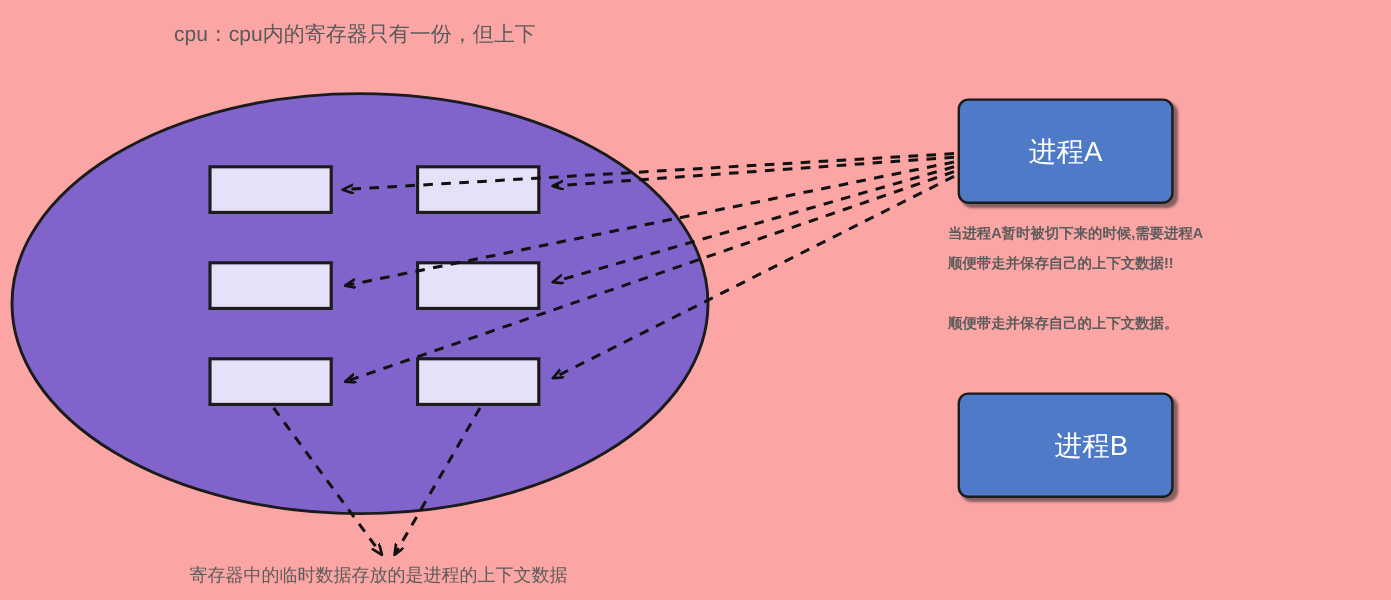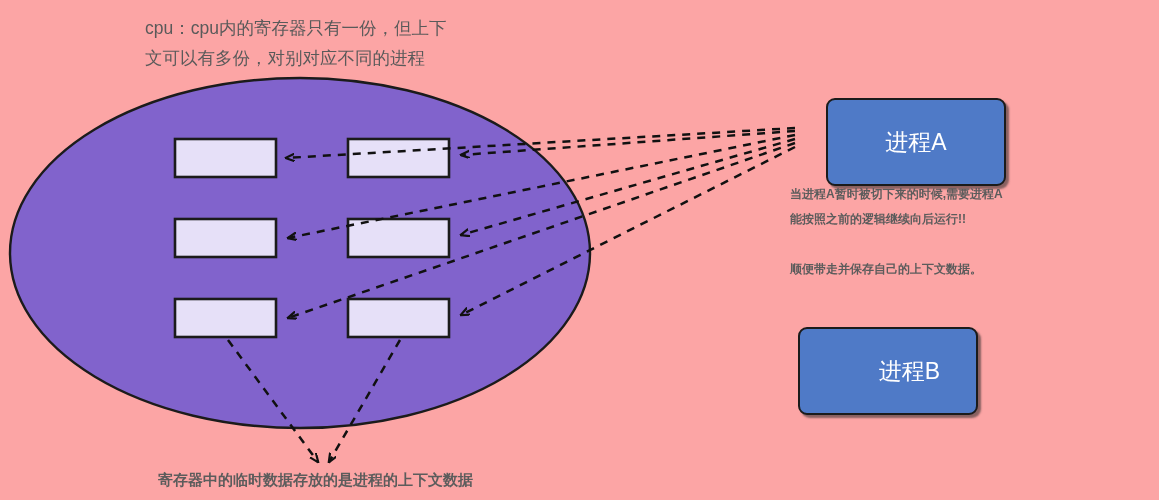--- a/index.html
+++ b/index.html
@@ -45,36 +45,36 @@
     line-height: 25px;
     color: #5c5c5c;
     font-weight: 600;
   }
   #register-caption {
     left: 158px;
     top: 470px;
     font-size: 15px;
     line-height: 20px;
     color: #5c5c5c;
-    font-weight: 700;
+    font-weight: 400;
   }
   .proc-box {
     position: absolute;
     box-sizing: border-box;
     border: 2px solid #1b1b1b;
     border-radius: 9px;
     background: #4f7ac7;
     color: #ffffff;
     font-size: 23px;
     display: flex;
     align-items: center;
     justify-content: center;
     box-shadow: 3px 3px 2px rgba(40,40,40,0.55);
   }
-  #process-a-box { left: 798px; top: 98px; width: 180px; height: 88px; margin-left: 28px; }
+  #process-a-box { left: 798px; top: 82px; width: 180px; height: 88px; }
   #process-b-box { left: 798px; top: 327px; width: 180px; height: 88px; padding-left: 43px; }
 </style>
 </head>
 <body>
 
 <div id="canvas">
 
   <svg id="vector-layer" viewBox="0 0 1159 500">
     <defs>
       <marker id="arrowhead" markerWidth="10" markerHeight="10" refX="8.5" refY="4" orient="auto" markerUnits="userSpaceOnUse">
@@ -100,26 +100,26 @@
       <path d="M 795 143 L 288 318"></path>
       <path d="M 795 147 L 461 315"></path>
     </g>
 
     <g stroke="#111111" stroke-width="2.5" fill="none" stroke-dasharray="8 7" marker-end="url(#arrowhead)">
       <path d="M 228 340 L 318 462"></path>
       <path d="M 400 340 L 329 462"></path>
     </g>
   </svg>
 
-  <div class="txt" id="cpu-note"><span>cpu：cpu内的寄存器只有一份，但上下</span><br><span>文可以有多份，对别对应不同的进程</span></div>
+  <div class="txt" id="cpu-note"><span>cpu：cpu内的寄存器只有一份，但上下</span><br></div>
 
   <div class="proc-box" id="process-a-box">
     <span>进程A</span>
   </div>
   <div class="proc-box" id="process-b-box">
     <span>进程B</span>
   </div>
 
-  <div class="txt" id="process-a-note"><span>当进程A暂时被切下来的时候,需要进程A</span><br><span>能按照之前的逻辑继续向后运行!!</span><br><br><span>顺便带走并保存自己的上下文数据。</span></div>
+  <div class="txt" id="process-a-note"><span>当进程A暂时被切下来的时候,需要进程A</span><br><span>顺便带走并保存自己的上下文数据!!</span><br><br><span>顺便带走并保存自己的上下文数据。</span></div>
 
   <div class="txt" id="register-caption">寄存器中的临时数据存放的是进程的上下文数据</div>
 
 </div>
 
 </body></html>

